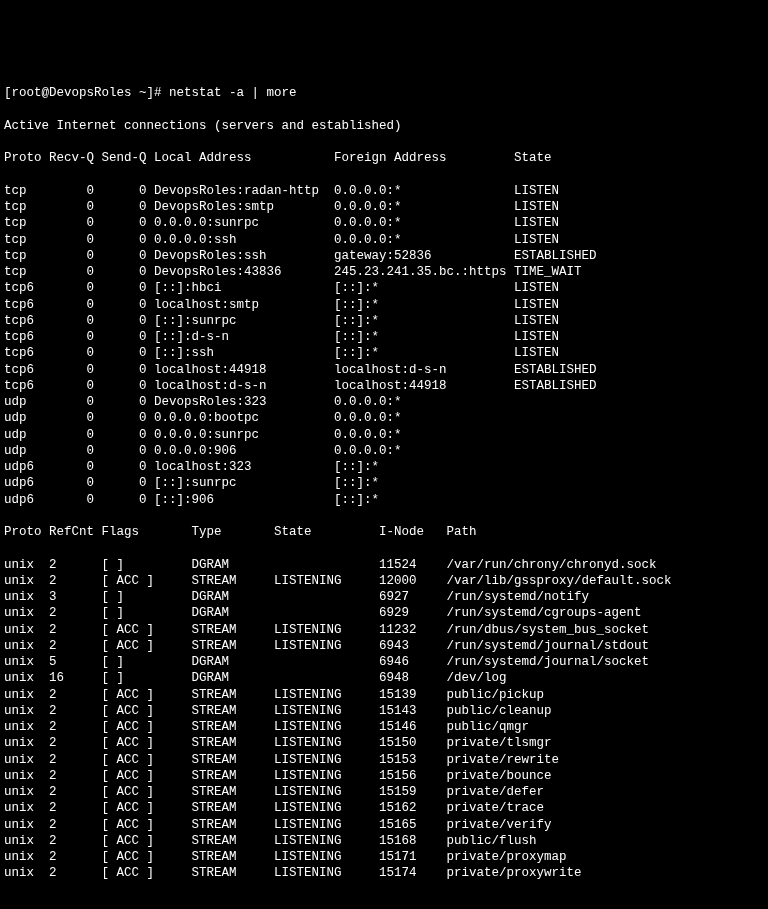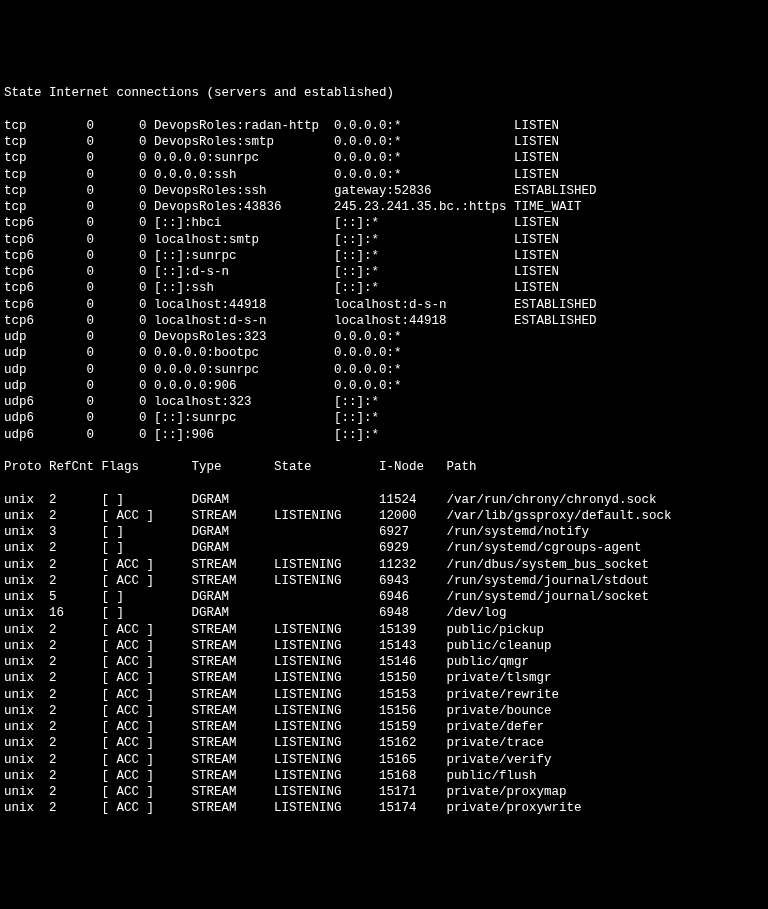--- a/index.html
+++ b/index.html
@@ -21,20 +21,22 @@
     .line {
       display: block;
     }
   </style>
 </head>
 <body>
 
 
 
 <div>
-<span class="line">State Internet connections (servers and established)</span>
+<span class="line">[root@DevopsRoles ~]# netstat -a | more</span>
+<span class="line">Active Internet connections (servers and established)</span>
+<span class="line">Proto Recv-Q Send-Q Local Address           Foreign Address         State</span>
 <div id="inet-rows"><span class="line">tcp        0      0 DevopsRoles:radan-http  0.0.0.0:*               LISTEN</span><span class="line">tcp        0      0 DevopsRoles:smtp        0.0.0.0:*               LISTEN</span><span class="line">tcp        0      0 0.0.0.0:sunrpc          0.0.0.0:*               LISTEN</span><span class="line">tcp        0      0 0.0.0.0:ssh             0.0.0.0:*               LISTEN</span><span class="line">tcp        0      0 DevopsRoles:ssh         gateway:52836           ESTABLISHED</span><span class="line">tcp        0      0 DevopsRoles:43836       245.23.241.35.bc.:https TIME_WAIT</span><span class="line">tcp6       0      0 [::]:hbci               [::]:*                  LISTEN</span><span class="line">tcp6       0      0 localhost:smtp          [::]:*                  LISTEN</span><span class="line">tcp6       0      0 [::]:sunrpc             [::]:*                  LISTEN</span><span class="line">tcp6       0      0 [::]:d-s-n              [::]:*                  LISTEN</span><span class="line">tcp6       0      0 [::]:ssh                [::]:*                  LISTEN</span><span class="line">tcp6       0      0 localhost:44918         localhost:d-s-n         ESTABLISHED</span><span class="line">tcp6       0      0 localhost:d-s-n         localhost:44918         ESTABLISHED</span><span class="line">udp        0      0 DevopsRoles:323         0.0.0.0:*</span><span class="line">udp        0      0 0.0.0.0:bootpc          0.0.0.0:*</span><span class="line">udp        0      0 0.0.0.0:sunrpc          0.0.0.0:*</span><span class="line">udp        0      0 0.0.0.0:906             0.0.0.0:*</span><span class="line">udp6       0      0 localhost:323           [::]:*</span><span class="line">udp6       0      0 [::]:sunrpc             [::]:*</span><span class="line">udp6       0      0 [::]:906                [::]:*</span></div>
 <span class="line">Proto RefCnt Flags       Type       State         I-Node   Path</span>
 <div id="unix-rows"><span class="line">unix  2      [ ]         DGRAM                    11524    /var/run/chrony/chronyd.sock</span><span class="line">unix  2      [ ACC ]     STREAM     LISTENING     12000    /var/lib/gssproxy/default.sock</span><span class="line">unix  3      [ ]         DGRAM                    6927     /run/systemd/notify</span><span class="line">unix  2      [ ]         DGRAM                    6929     /run/systemd/cgroups-agent</span><span class="line">unix  2      [ ACC ]     STREAM     LISTENING     11232    /run/dbus/system_bus_socket</span><span class="line">unix  2      [ ACC ]     STREAM     LISTENING     6943     /run/systemd/journal/stdout</span><span class="line">unix  5      [ ]         DGRAM                    6946     /run/systemd/journal/socket</span><span class="line">unix  16     [ ]         DGRAM                    6948     /dev/log</span><span class="line">unix  2      [ ACC ]     STREAM     LISTENING     15139    public/pickup</span><span class="line">unix  2      [ ACC ]     STREAM     LISTENING     15143    public/cleanup</span><span class="line">unix  2      [ ACC ]     STREAM     LISTENING     15146    public/qmgr</span><span class="line">unix  2      [ ACC ]     STREAM     LISTENING     15150    private/tlsmgr</span><span class="line">unix  2      [ ACC ]     STREAM     LISTENING     15153    private/rewrite</span><span class="line">unix  2      [ ACC ]     STREAM     LISTENING     15156    private/bounce</span><span class="line">unix  2      [ ACC ]     STREAM     LISTENING     15159    private/defer</span><span class="line">unix  2      [ ACC ]     STREAM     LISTENING     15162    private/trace</span><span class="line">unix  2      [ ACC ]     STREAM     LISTENING     15165    private/verify</span><span class="line">unix  2      [ ACC ]     STREAM     LISTENING     15168    public/flush</span><span class="line">unix  2      [ ACC ]     STREAM     LISTENING     15171    private/proxymap</span><span class="line">unix  2      [ ACC ]     STREAM     LISTENING     15174    private/proxywrite</span></div>
 </div>
 
 
 
 
 </body></html>

